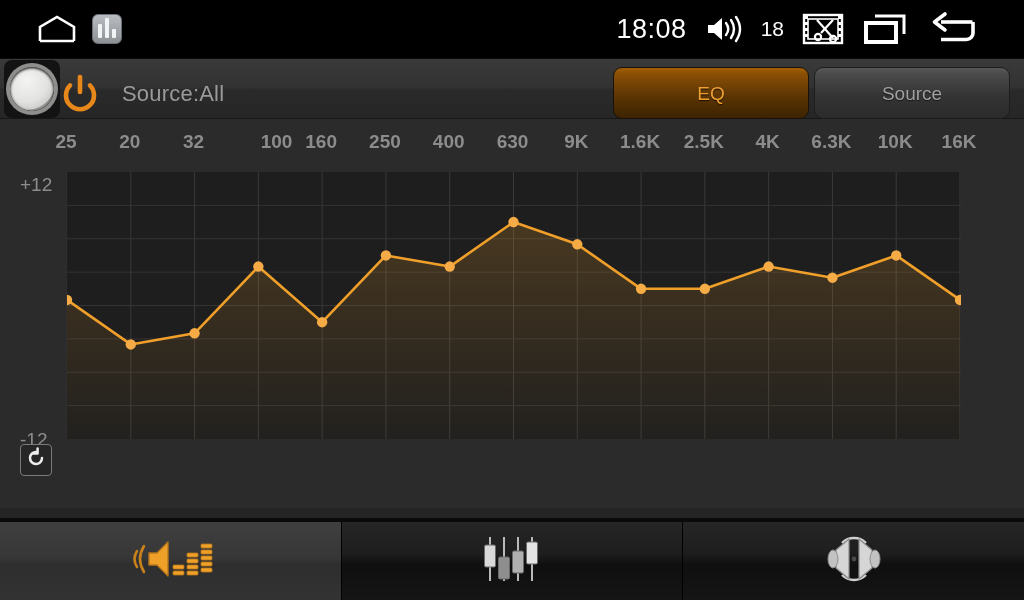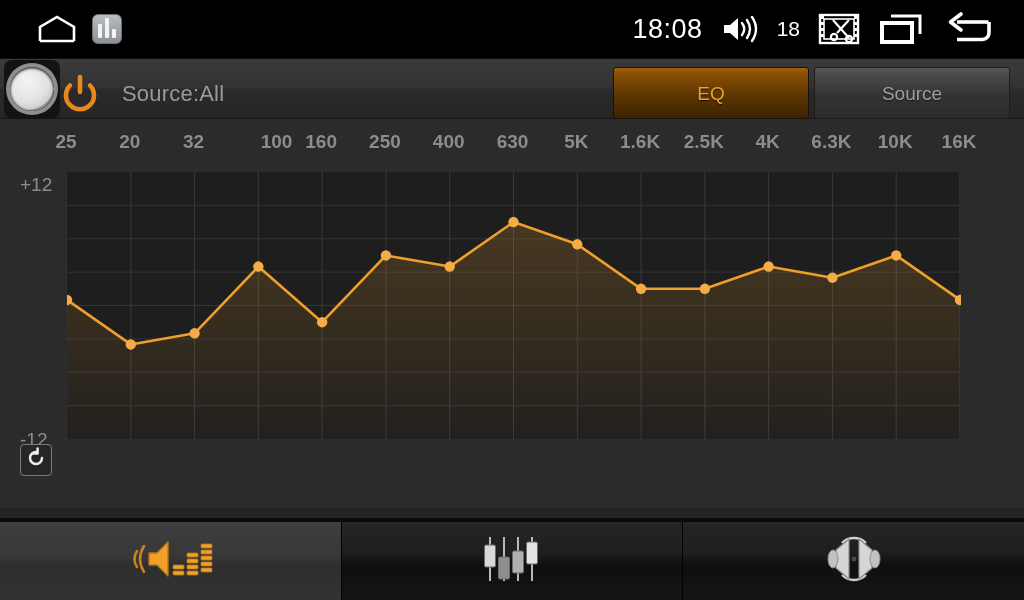--- a/index.html
+++ b/index.html
@@ -10,21 +10,21 @@
     font-family:"Liberation Sans", sans-serif;
     color:#cfcfcf; position:relative;
   }
 
   
   #statusbar{
     position:absolute; left:0; top:0; width:1024px; height:58px;
     background:#000; display:flex; align-items:center;
   }
   .sb-left{ display:flex; align-items:center; gap:16px; padding-left:38px; }
-  .sb-right{ margin-left:auto; display:flex; align-items:center; gap:18px; padding-right:24px; }
+  .sb-right{ margin-left:auto; display:flex; align-items:center; gap:18px; padding-right:40px; }
   .ico{ display:inline-block; line-height:0; }
   #clock{ font-size:27px; color:#fff; letter-spacing:.5px; font-weight:400; }
   #volume-level{ font-size:21px; color:#fff; margin-left:-2px; }
 
   .eqtray{
     width:30px;height:30px;border-radius:6px;
     background:linear-gradient(#b9bcc0,#8d9196);
     display:flex;align-items:flex-end;justify-content:center;gap:3px;
     padding:4px 4px 5px 4px; border:1px solid #6d7177;
   }
@@ -58,21 +58,21 @@
     box-shadow:0 0 0 4px #8e8e8c, 0 1px 3px #000 inset;
   }
   #power-icon{ position:absolute; left:58px; top:14px; width:44px;height:44px; }
   #source-label{
     position:absolute; left:122px; top:0; height:70px; line-height:70px;
     font-size:22px; color:#9a9a9a; letter-spacing:.2px;
   }
   #tabs{ position:absolute; right:14px; top:8px; display:flex; gap:5px; }
   .tab{
     width:196px; height:52px; line-height:52px; text-align:center;
-    font-size:19px; border-radius:3px; border:1px solid #191919;
+    font-size:19px; border-radius:9px; border:1px solid #191919;
   }
   .tab.active{
     background:linear-gradient(#a35f06 0%,#8a4f05 12%,#5d3603 55%,#3c2302 100%);
     color:#f0a030; border-color:#1a1208;
     text-shadow:0 1px 1px #1a0f02;
   }
   .tab.inactive{
     background:linear-gradient(#575757 0%,#4a4a4a 14%,#343434 55%,#2b2b2b 100%);
     color:#a0a0a0; border-color:#1d1d1d;
     text-shadow:0 1px 1px #161616;
@@ -214,21 +214,21 @@
 
     <div id="freq-axis">
         <span style="left: 31px;">25</span>
         <span style="left: 94.7857px;">20</span>
         <span style="left: 158.571px;">32</span>
         <span style="left: 222.357px; text-align: right;">100</span>
         <span style="left: 286.143px;">160</span>
         <span style="left: 349.929px;">250</span>
         <span style="left: 413.714px;">400</span>
         <span style="left: 477.5px;">630</span>
-        <span style="left: 541.286px;">5K</span>
+        <span style="left: 541.286px;">9K</span>
         <span style="left: 605.071px;">1.6K</span>
         <span style="left: 668.857px;">2.5K</span>
         <span style="left: 732.643px;">4K</span>
         <span style="left: 796.429px;">6.3K</span>
         <span style="left: 860.214px;">10K</span>
         <span style="left: 924px;">16K</span>
       </div>
 
     <div id="axis-top">+12</div>
     <div id="axis-bottom">-12</div>

